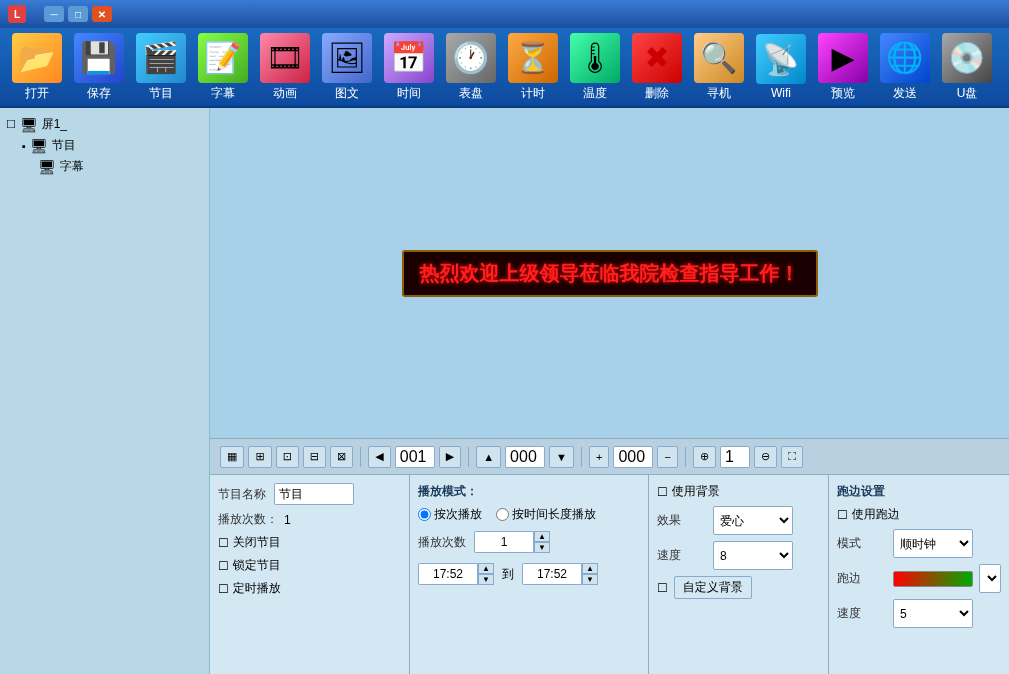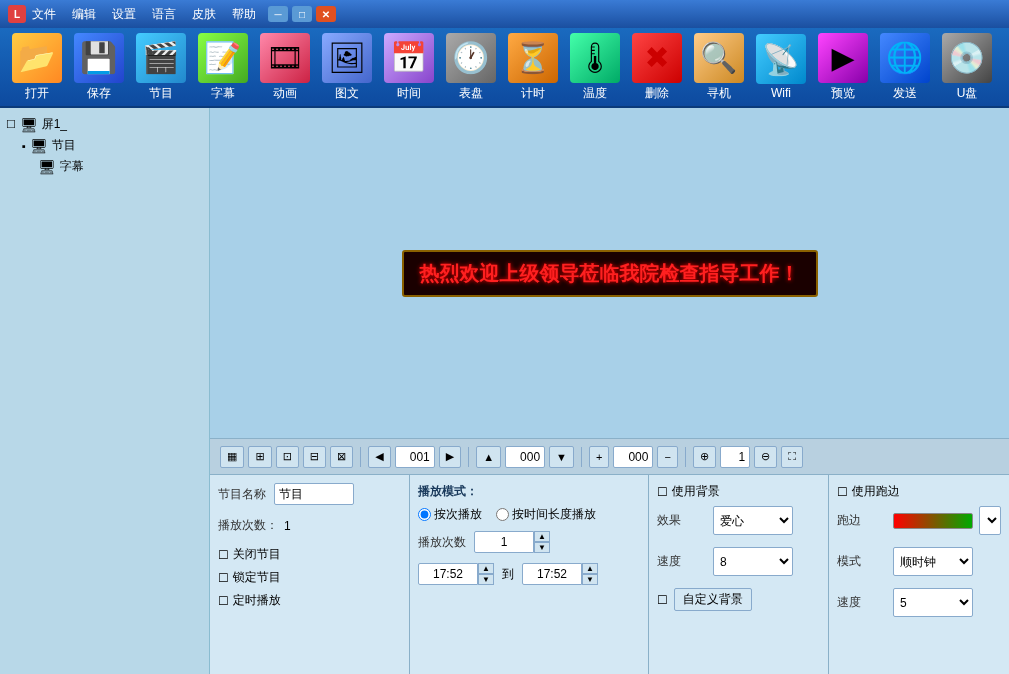--- a/index.html
+++ b/index.html
@@ -129,24 +129,24 @@
       padding: 2px 6px;
       cursor: pointer;
       font-size: 11px;
       height: 22px;
     }
     .canvas-toolbar .num-box {
       background: white;
       border: 1px solid #88aacc;
       border-radius: 2px;
       padding: 1px 4px;
-      font-size: 12px;
+      font-size: 16px;
       height: 22px;
       width: 40px;
-      text-align: right;
+      text-align: left;
     }
     .separator { width: 1px; height: 20px; background: #88aacc; margin: 0 3px; }
 
     
     .bottom-panels {
       height: 200px;
       display: flex;
       border-top: 1px solid #8ab0c8;
       background: #c8dce8;
     }
@@ -164,21 +164,21 @@
       color: #1a3a5c;
     }
 
     .props-panel { width: 200px; }
     .play-panel { flex: 1; }
     .bg-panel { width: 180px; }
     .border-panel { width: 180px; border-right: none; }
 
     .form-row {
       display: flex; align-items: center; gap: 6px;
-      margin-bottom: 12px;
+      margin-bottom: 6px;
     }
     .form-label { color: #333; min-width: 50px; font-size: 12px; }
     .form-input {
       border: 1px solid #88aacc;
       background: white;
       border-radius: 2px;
       padding: 2px 4px;
       font-size: 12px;
       height: 22px;
     }
@@ -257,28 +257,20 @@
     .icon-preview { background: linear-gradient(135deg, #ff44ff, #8800aa); }
     .icon-send { background: linear-gradient(135deg, #4488ff, #0044cc); }
     .icon-udisk { background: linear-gradient(135deg, #aaaaaa, #444444); }
   </style>
 </head>
 <body>
 
 <div class="title-bar">
   <div class="title-bar-icon">
     <span>L</span>
-  </div>
-  <div class="title-bar-menu">
-    <span>文件</span>
-    <span>编辑</span>
-    <span>设置</span>
-    <span>语言</span>
-    <span>皮肤</span>
-    <span>帮助</span>
   </div>
   <div class="title-bar-controls">
     <div class="title-bar-btn btn-min">─</div>
     <div class="title-bar-btn btn-max">□</div>
     <div class="title-bar-btn btn-close">✕</div>
   </div>
 </div>
 
 <div class="toolbar">
   <div class="toolbar-item">
@@ -482,36 +474,37 @@
             <option>8</option>
           </select>
         </div>
         <div class="form-row">
           <span>☐</span>
           <button class="custom-btn">自定义背景</button>
         </div>
       </div>
 
       <div class="panel-section border-panel">
+        <div class="panel-title">跑边设置</div>
         <div class="checkbox-item">
           <span>☐</span>
           <span>使用跑边</span>
-        </div>
-        <div class="form-row">
-          <span class="form-label">跑边</span>
-          <span class="color-bar"></span>
-          <select class="select-box" style="width:22px;"></select>
         </div>
         <div class="form-row">
           <span class="form-label">模式</span>
           <select class="select-box" style="width:80px;">
             <option>顺时钟</option>
           </select>
         </div>
         <div class="form-row">
+          <span class="form-label">跑边</span>
+          <span class="color-bar"></span>
+          <select class="select-box" style="width:22px;"></select>
+        </div>
+        <div class="form-row">
           <span class="form-label">速度</span>
           <select class="select-box" style="width:80px;">
             <option>5</option>
           </select>
         </div>
       </div>
 
     </div>
   </div>
 </div>

